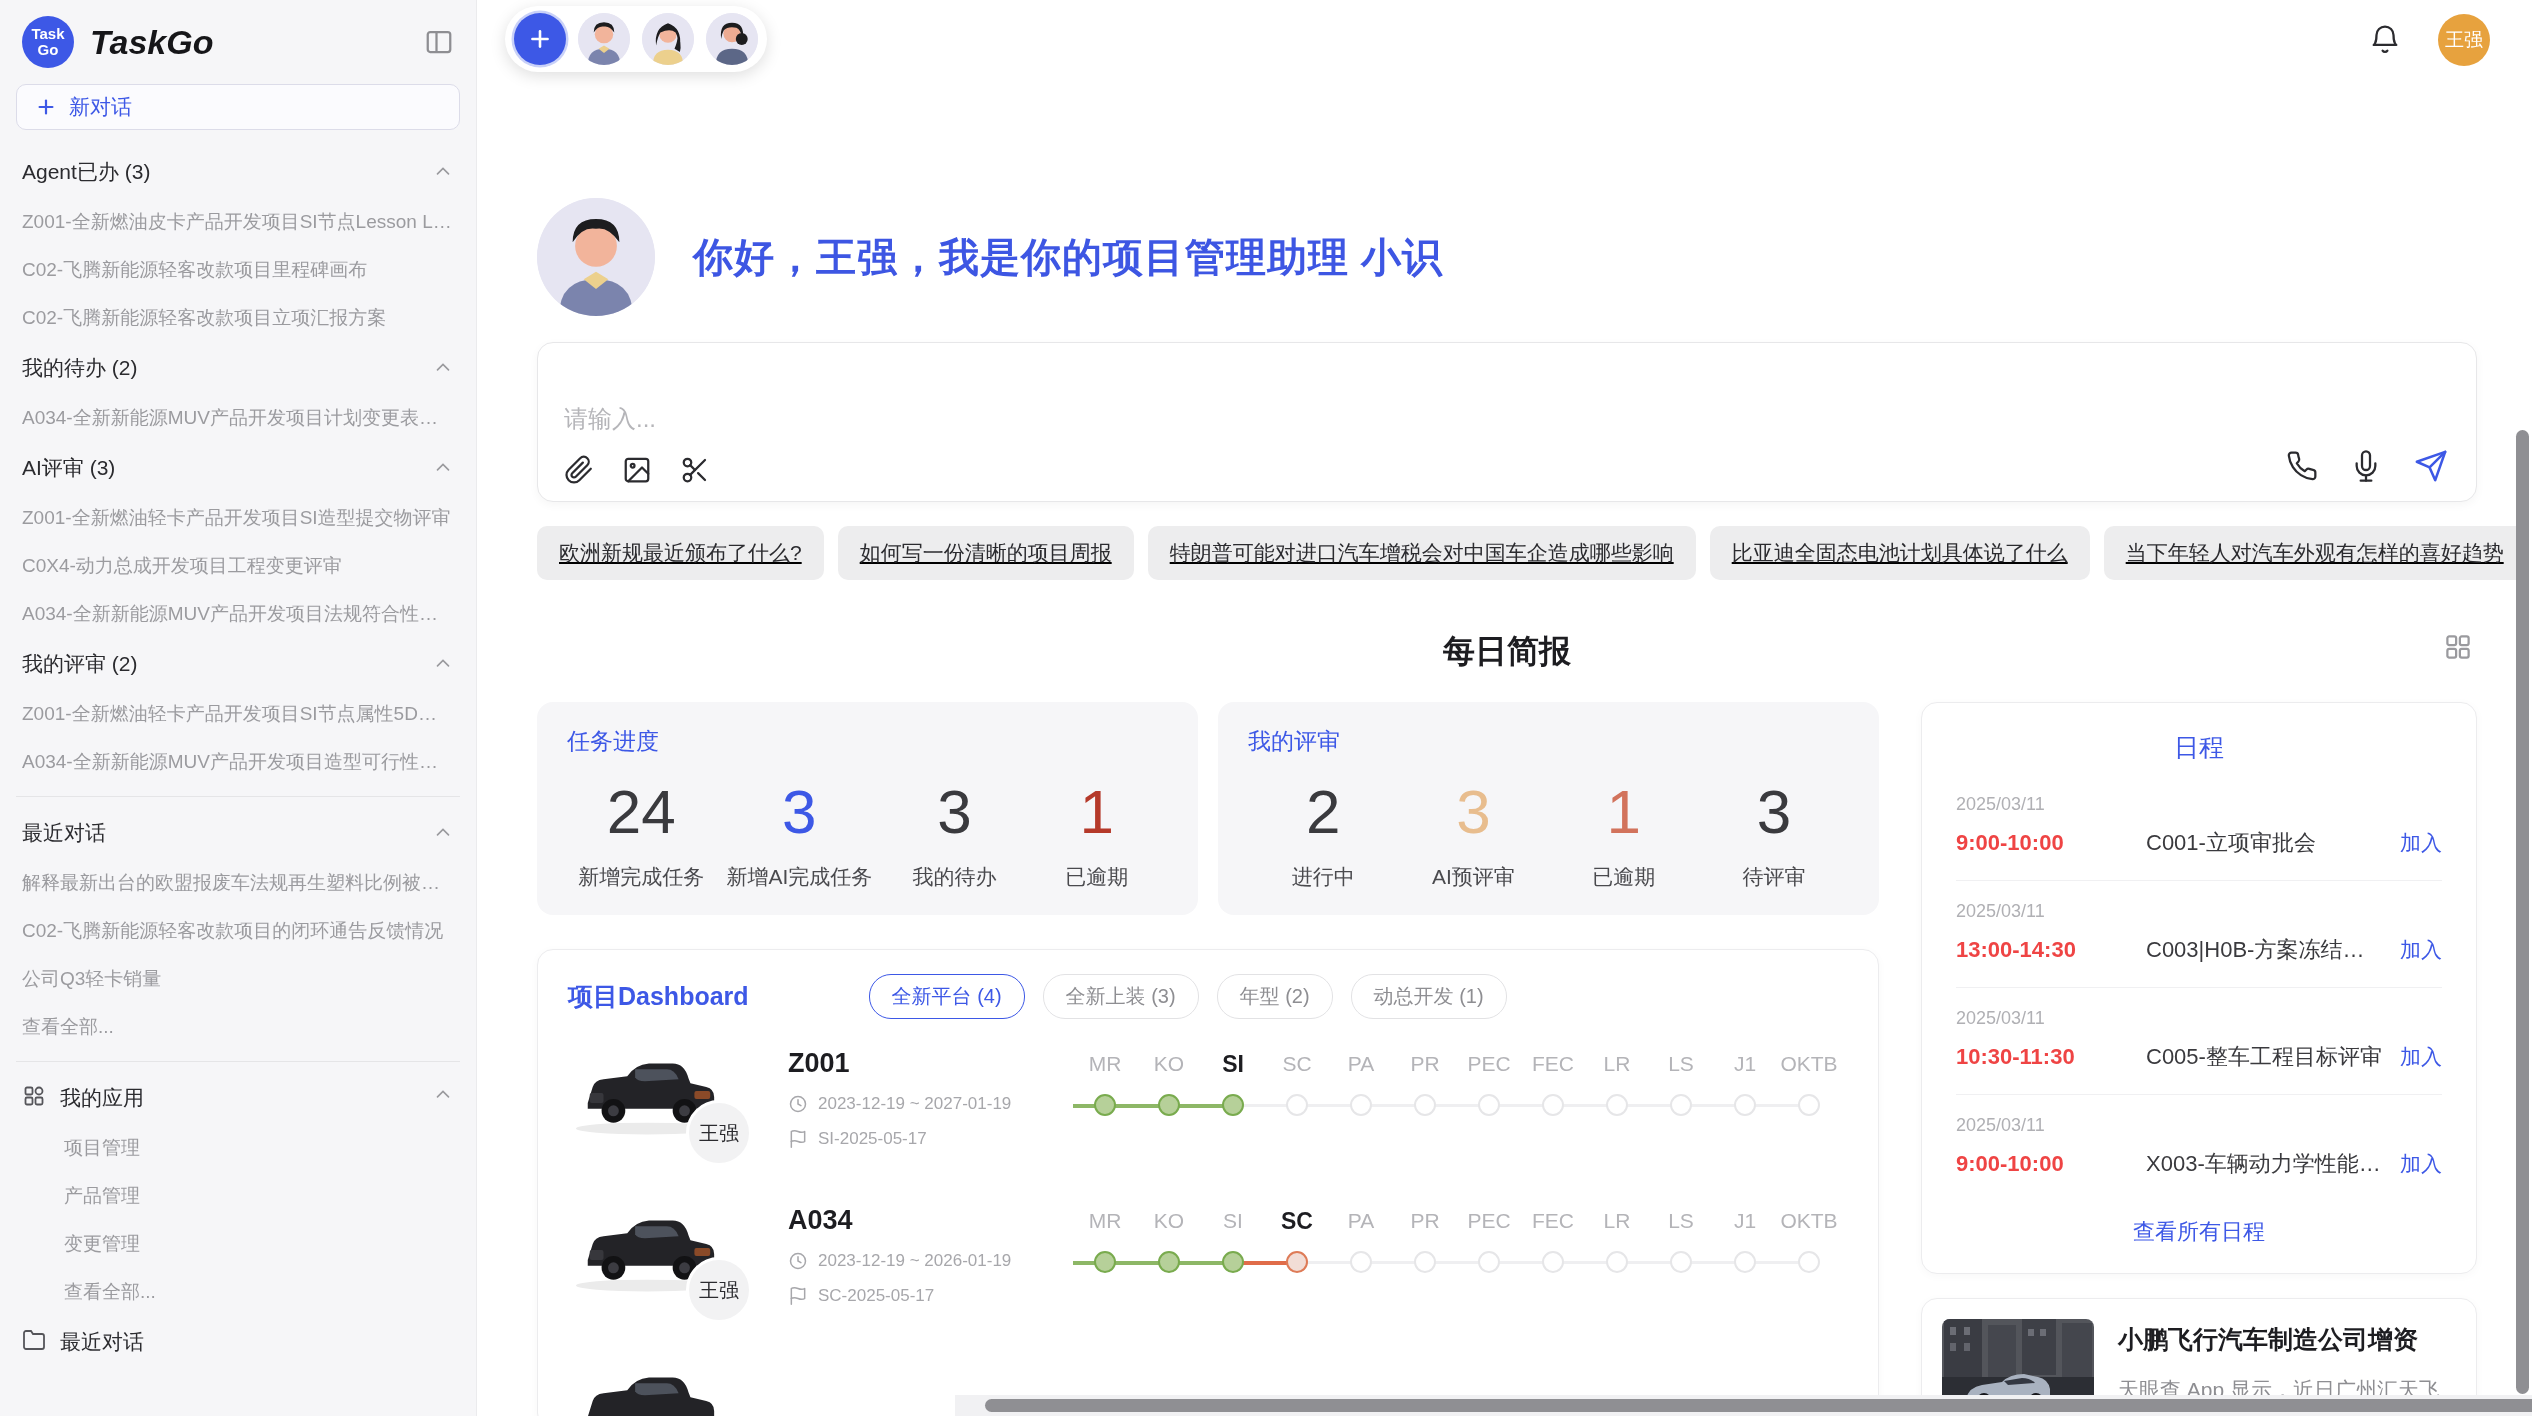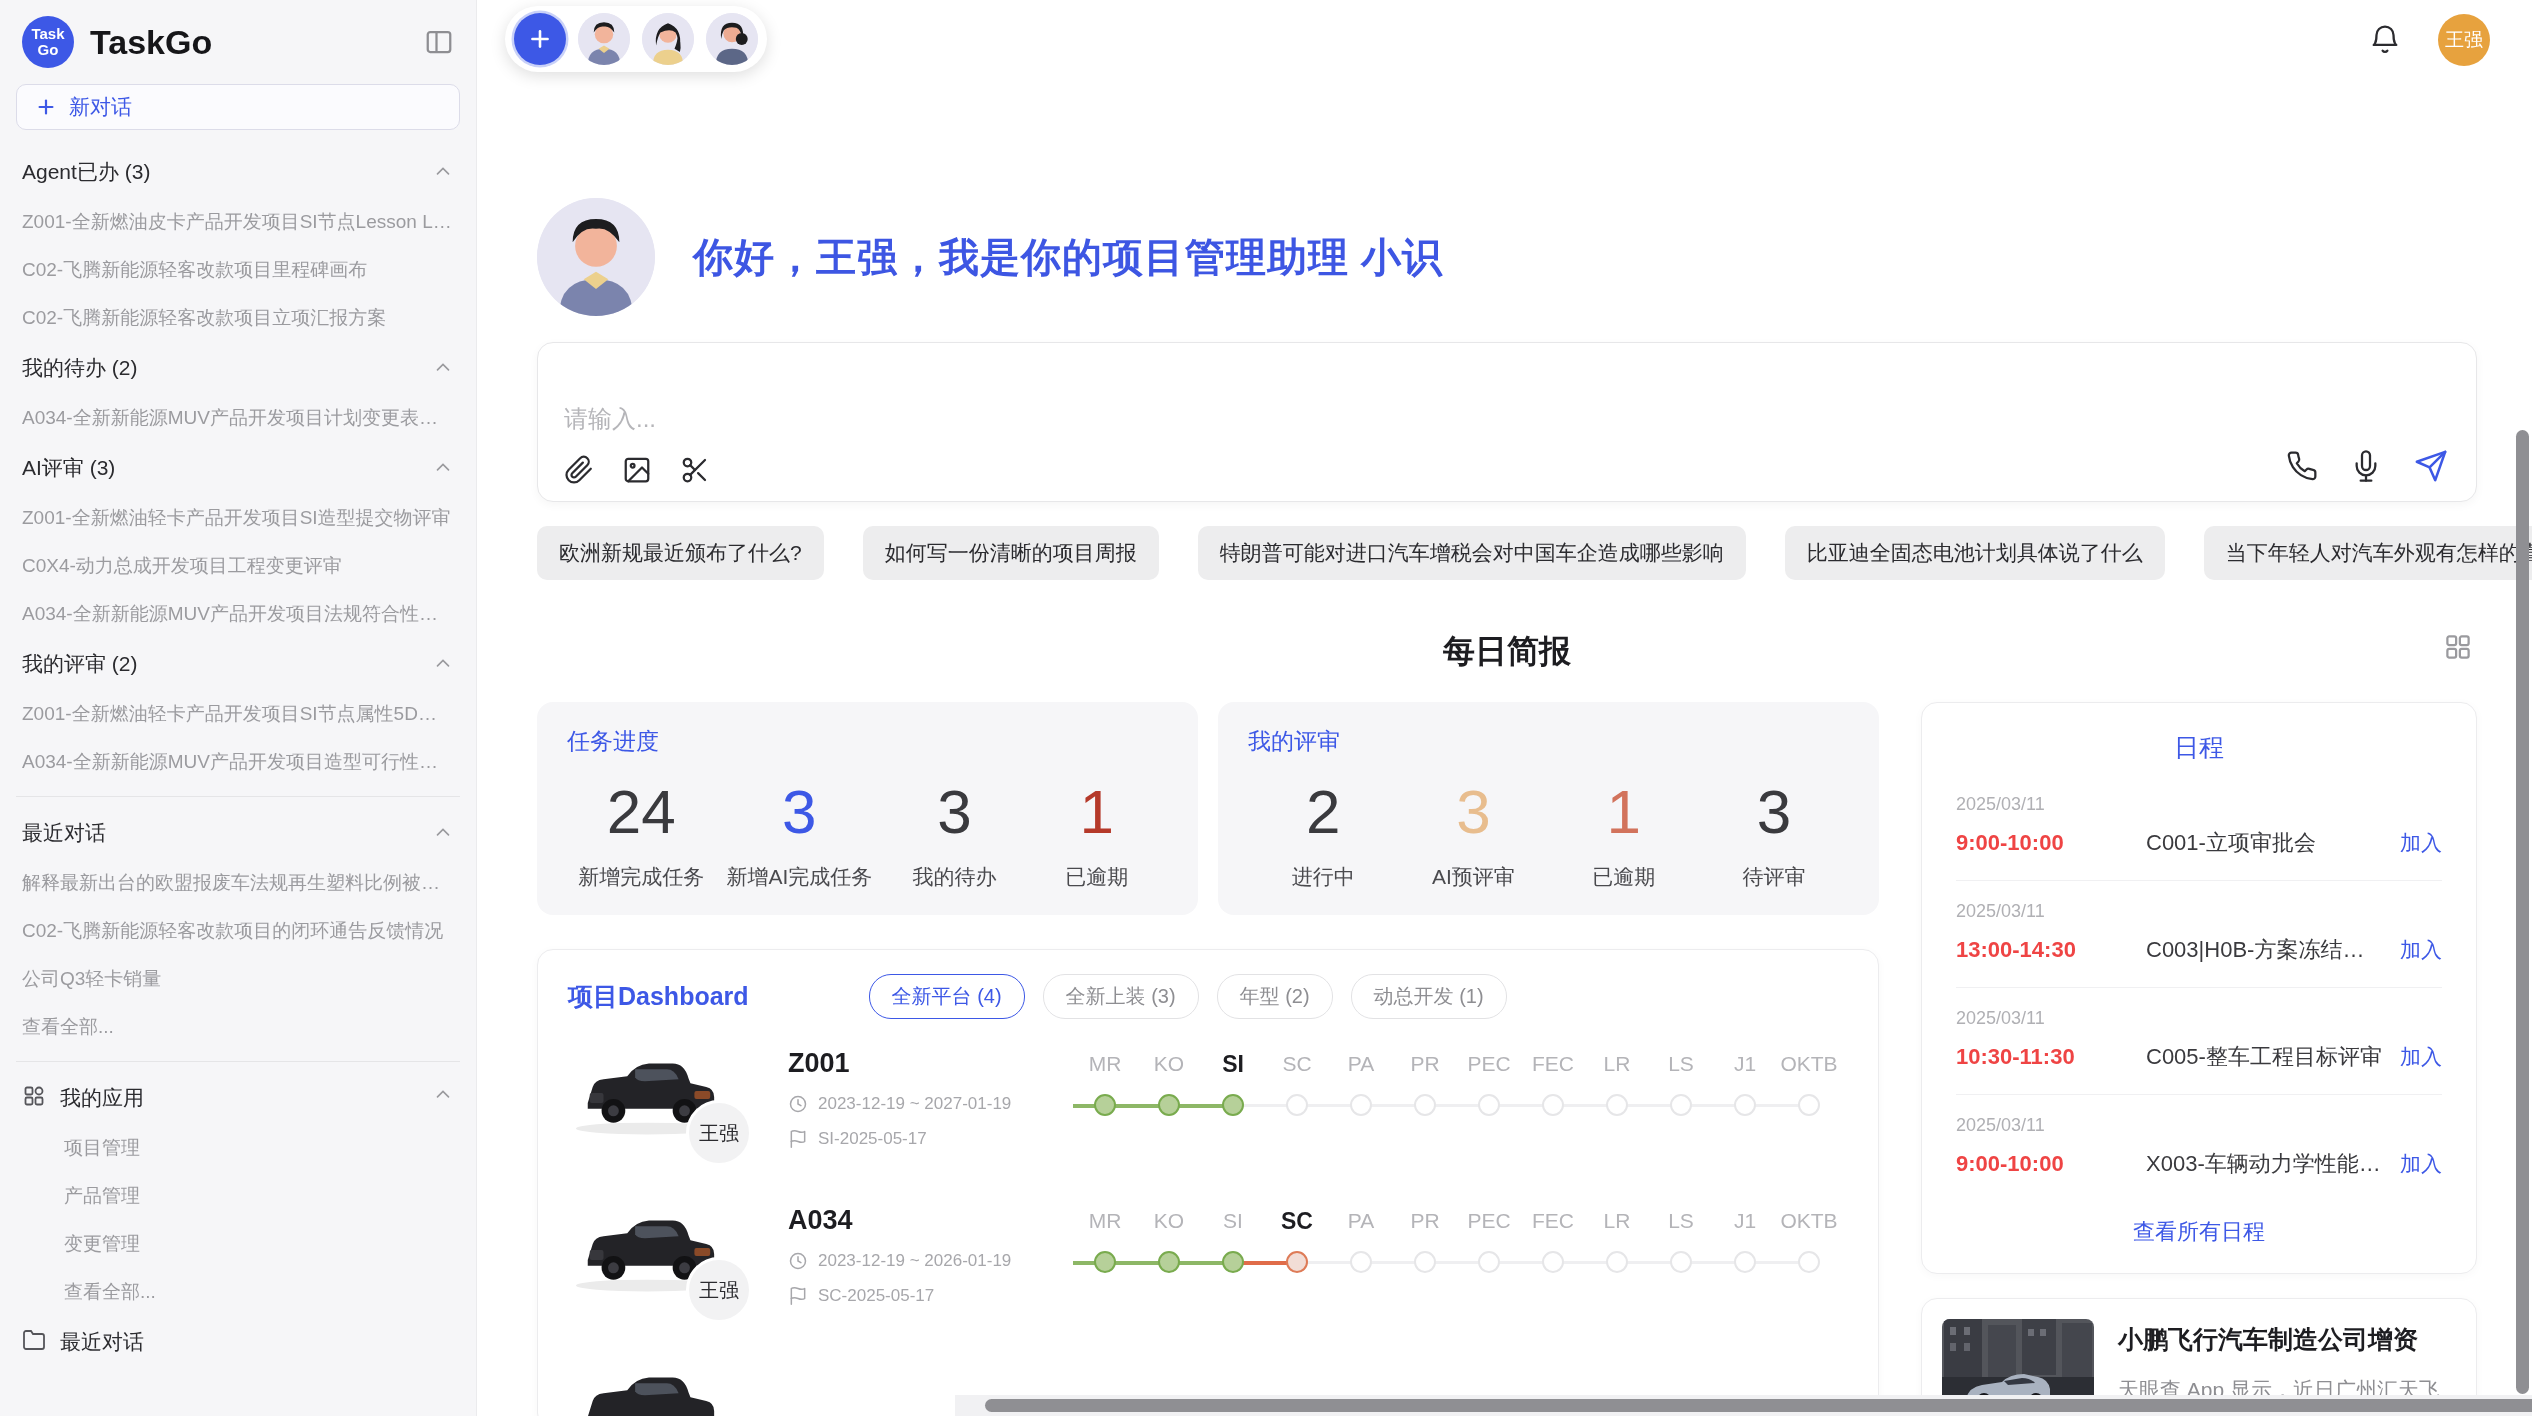--- a/index.html
+++ b/index.html
@@ -4,21 +4,21 @@
 <style>
   * { margin:0; padding:0; box-sizing:border-box; }
   html,body { width:2532px; height:1416px; overflow:hidden; }
   body { font-family:"Liberation Sans","DejaVu Sans",sans-serif; background:#f5f5f7; }
   .page { display:flex; width:2532px; height:1416px; position:relative; }
 
   
   .sidebar { width:477px; flex:none; background:#f6f6f8; border-right:1px solid #ebebed; padding:14px 16px 0; display:flex; flex-direction:column; overflow:hidden; }
   .sb-header { display:flex; align-items:center; gap:16px; padding:2px 6px 16px; }
   .logo { width:52px; height:52px; border-radius:50%; background:#3d58e6; color:#fff; display:flex; flex-direction:column; align-items:center; justify-content:center; font-size:15px; line-height:16px; font-weight:700; }
-  .sb-title { font-size:34px; font-weight:700; color:#161619; flex:1; }
+  .sb-title { font-size:34px; font-weight:700; color:#161619; flex:1;font-style:italic; }
   .icon-btn { background:none; border:none; cursor:pointer; display:flex; align-items:center; }
   .new-chat { height:46px; border:1px solid #dcdce9; background:#fbfbfe; border-radius:10px; display:flex; align-items:center; gap:12px; padding:0 18px; color:#3d58e6; font-size:21px; cursor:pointer; }
   .sb-scroll { flex:1; overflow:hidden; margin-top:16px; }
   .sb-sec-head { display:flex; justify-content:space-between; align-items:center; font-size:21px; color:#2b2b2f; padding:12px 6px; cursor:pointer; }
   .sb-item { font-size:19px; color:#9b9b9f; padding:11px 6px; white-space:nowrap; overflow:hidden; text-overflow:ellipsis; cursor:pointer; }
   .sb-divider { height:1px; background:#e5e5e7; margin:10px 0; }
   .sb-row { display:flex; align-items:flex-start; gap:14px; font-size:21px; color:#2b2b2f; padding:12px 6px; cursor:pointer; }
   .sb-row .chev { margin-left:auto; }
   .sb-sub { padding:11px 6px 11px 48px; font-size:19px; color:#9b9b9f; white-space:nowrap; overflow:hidden; text-overflow:ellipsis; cursor:pointer; }
 
@@ -37,21 +37,21 @@
   .hero-avatar { width:118px; height:118px; border-radius:50%; background:#e6e5f2; overflow:hidden; flex:none; }
   .hero-avatar svg { width:100%; height:100%; display:block; }
   .hero-text { font-size:40px; font-weight:700; color:#3d56e3; letter-spacing:1px; }
 
   .composer { margin-top:26px; height:160px; border:1px solid #e7e7e9; border-radius:16px; box-shadow:0 3px 10px rgba(0,0,0,.04); position:relative; padding:20px 26px; background:#fff; }
   .composer-input { width:70%; border:none; outline:none; font-size:24px; color:#333; margin-top:42px; background:transparent; }
   .composer-input::placeholder { color:#b5b5b9; }
   .c-icons-l { position:absolute; left:26px; bottom:16px; display:flex; gap:28px; align-items:center; }
   .c-icons-r { position:absolute; right:28px; bottom:18px; display:flex; gap:32px; align-items:center; }
 
-  .chips { display:flex; gap:39px; margin-top:24px; }
+  .chips { display:flex; gap:14px; margin-top:24px;text-decoration:underline; }
   .chip { background:#ededee; border:none; border-radius:10px; padding:13px 22px; font-size:21px; color:#2b2b2f; white-space:nowrap; cursor:pointer; }
 
   .brief-head { position:relative; margin-top:50px; text-align:center; height:44px; }
   .brief-title { font-size:32px; font-weight:700; color:#1d1d21; }
   .brief-grid { position:absolute; right:4px; top:2px; }
 
   .cols { display:flex; gap:42px; margin-top:28px; align-items:flex-start; }
   .col-left { flex:1; min-width:0; }
   .col-right { width:556px; flex:none; }
 

